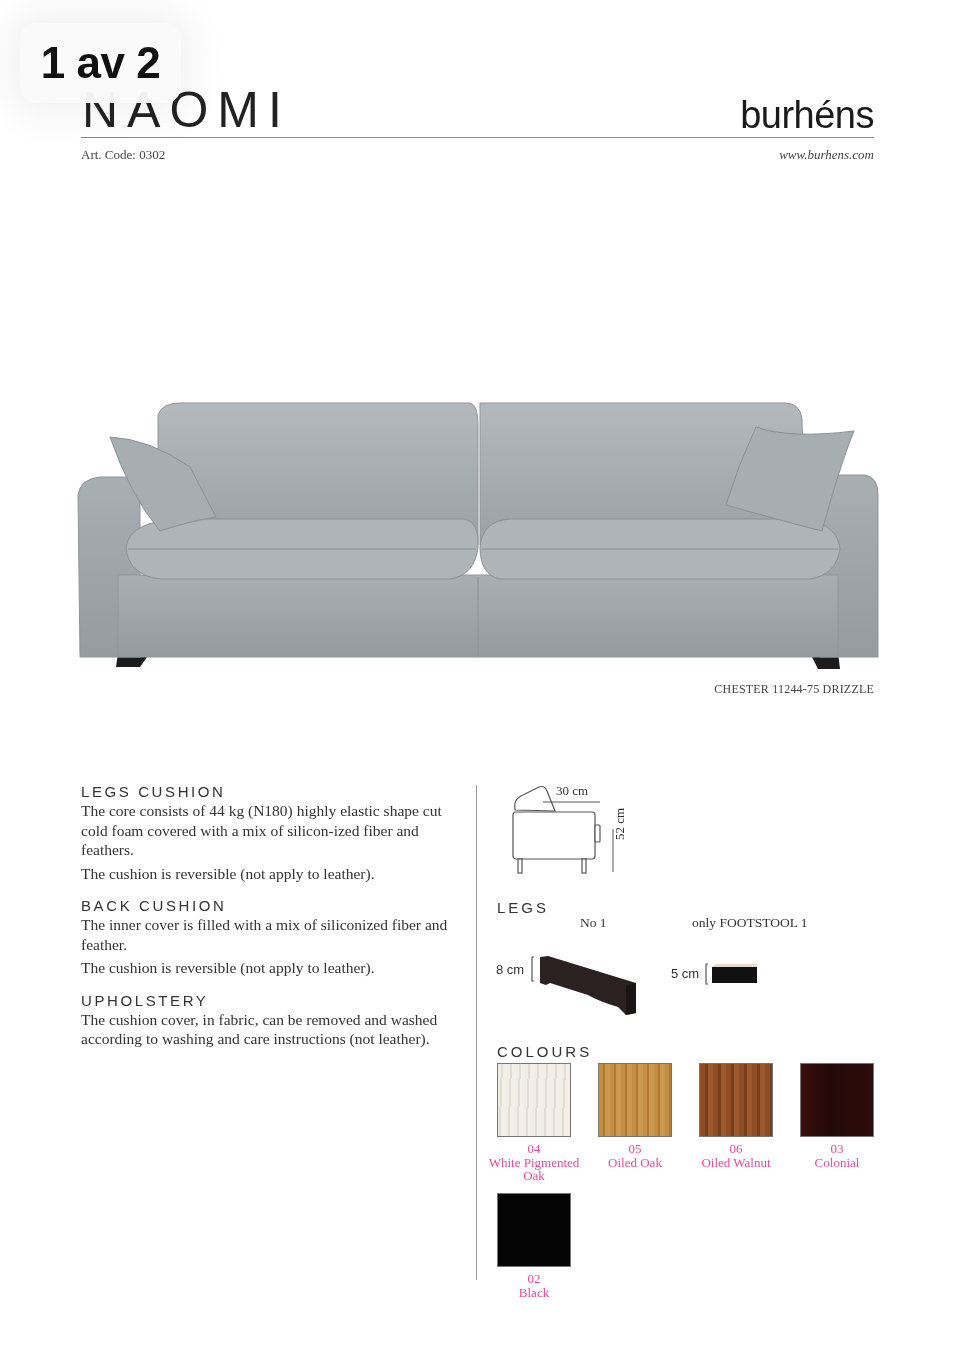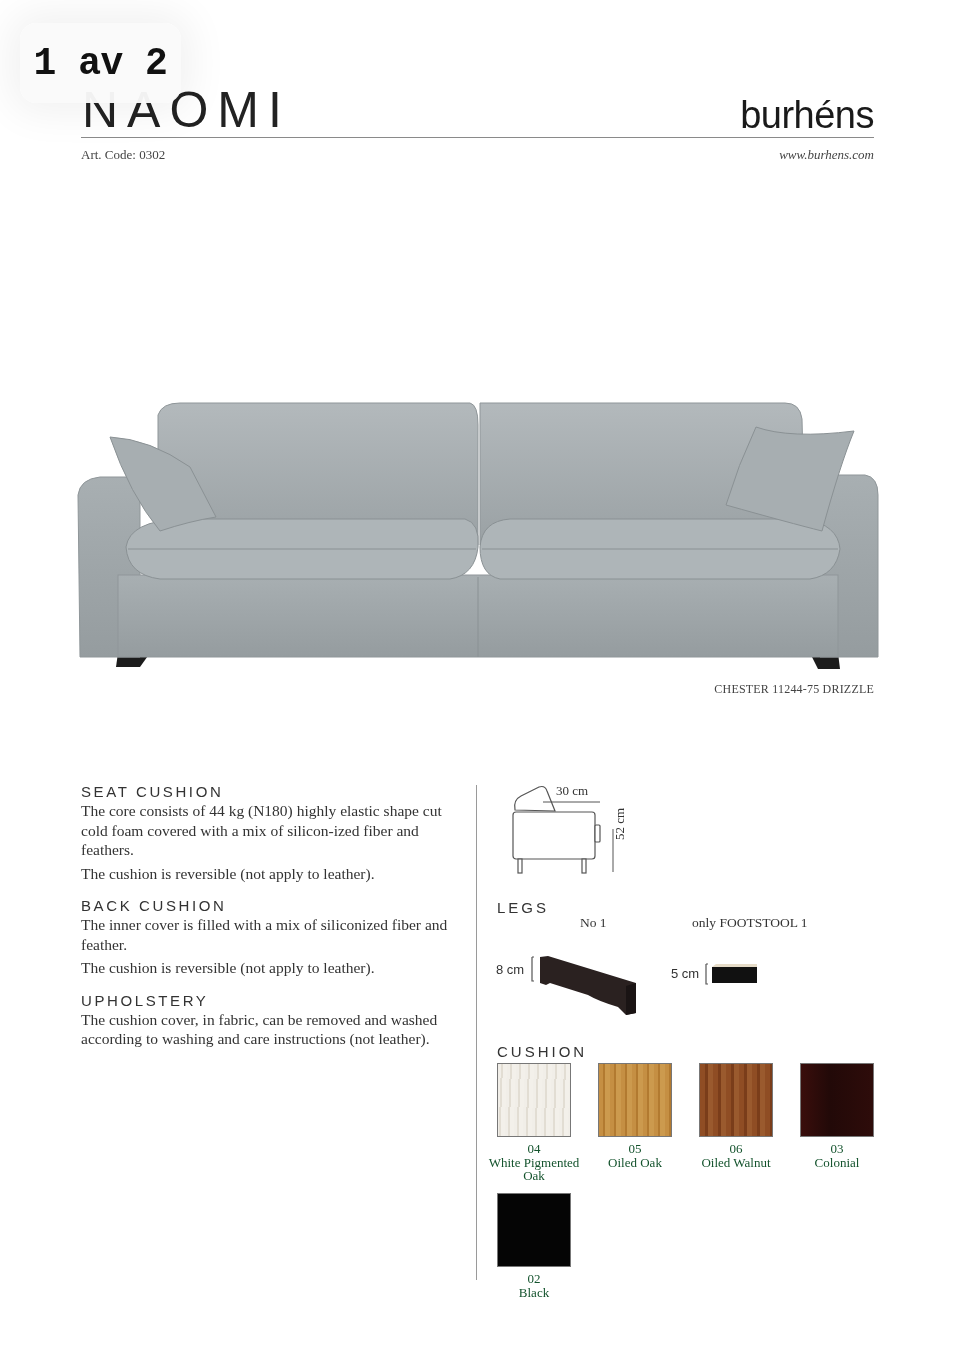--- a/index.html
+++ b/index.html
@@ -1,21 +1,21 @@
 <!DOCTYPE html>
 <html><head>
   <meta charset="utf-8">
   <style>
     html, body { margin: 0; padding: 0; background: #ffffff; }
     body { width: 960px; height: 1363px; position: relative; overflow: hidden; font-family: "Liberation Serif", serif; color: #333; }
     .abs { position: absolute; }
 
     
     .page-badge { left: 20px; top: 23px; width: 161px; height: 80px; background: rgba(250,250,250,0.96); border-radius: 16px; box-shadow: 0 0 40px 10px rgba(0,0,0,0.06); display:flex; align-items:center; justify-content:center; z-index: 5; }
-    .page-badge span { font-family: Liberation Mono, monospace; font-size: 38px; font-weight: 700; color: #111; letter-spacing: -0.5px; }
+    .page-badge span { font-family: Liberation Sans, sans-serif; font-size: 44px; font-weight: 700; color: #111; letter-spacing: -0.5px; }
 
     .title { left: 82px; top: 80px; font-family: "Liberation Sans", sans-serif; font-weight: 300; font-size: 50px; letter-spacing: 9px; color: #222; line-height: 60px; }
     .header-rule { left: 81px; top: 137px; width: 793px; height: 1px; background: #8a8a8a; }
     .art-code { left: 81px; top: 147px; font-size: 13px; color: #444; }
     .brand { right: 86px; top: 94px; font-family: "Liberation Sans", sans-serif; font-size: 38px; color: #1a1a1a; letter-spacing: -0.5px; }
     .website { right: 86px; top: 147px; font-size: 13px; font-style: italic; color: #444; }
 
     
     .sofa { left: 70px; top: 395px; width: 820px; height: 280px; }
     .fabric-caption { right: 86px; top: 682px; font-size: 12px; color: #444; letter-spacing: 0.2px; }
@@ -38,21 +38,21 @@
     .leg-name { font-size: 13.5px; color: #333; }
     .leg1-name { left: 580px; top: 915px; }
     .leg2-name { left: 660px; top: 915px; margin-left: 32px; }
     .leg-size { font-family: "Liberation Sans", sans-serif; font-size: 13px; color: #333; }
     .leg1-size { left: 496px; top: 962px; }
     .leg2-size { left: 671px; top: 966px; }
 
     .colours-label { left: 497px; top: 1043px; }
     .swatch { width: 74px; height: 74px; box-sizing: border-box; border: 1px solid #777; }
     .swatch-cell { width: 100px; text-align: center; }
-    .swatch-cell .code, .swatch-cell .name { font-size: 13px; line-height: 13.5px; color: #14532d; }
+    .swatch-cell .code, .swatch-cell .name { font-size: 13px; line-height: 13.5px; color: #ec4899; }
     .swatch-cell .code { margin-top: 5px; }
   </style>
 </head>
 <body>
 
 <div class="abs page-badge">
   <span>1 av 2</span>
 </div>
 
 <div class="abs title">NAOMI</div>
@@ -90,21 +90,21 @@
   <path d="M410 152 Q412 126 440 124 L735 124 Q768 130 770 154 Q766 180 740 184 L430 184 Q410 180 410 152 Z" fill="#aeb5b8" stroke="#8a9194" stroke-width="1"></path>
   <path d="M412 154 L768 154" stroke="#8a9194" stroke-width="1"></path>
 
   <path d="M40 42 Q80 44 120 72 L146 122 Q120 126 90 136 Q60 100 40 42 Z" fill="#a7aeb1" stroke="#8a9194" stroke-width="1"></path>
   <path d="M686 32 Q720 44 784 36 Q770 70 752 136 Q720 128 656 110 Q668 70 686 32 Z" fill="#a7aeb1" stroke="#8a9194" stroke-width="1"></path>
 </svg>
 <div class="abs fabric-caption">CHESTER 11244-75 DRIZZLE</div>
 
 <div class="abs specs">
   <div class="spec">
-    <h3>SEAT CUSHION</h3>
+    <h3>LEGS CUSHION</h3>
     <p>The core consists of 44 kg (N180) highly elastic shape cut cold foam covered with a mix of silicon-ized fiber  and feathers.</p>
     <p>The cushion is reversible (not apply to leather).</p>
   </div>
   <div class="spec">
     <h3>BACK CUSHION</h3>
     <p>The inner cover is filled with a mix of siliconized fiber and feather.</p>
     <p>The cushion is reversible (not apply to leather).</p>
   </div>
   <div class="spec">
     <h3>UPHOLSTERY</h3>
@@ -137,21 +137,21 @@
   <path d="M4 2 L6 2 M4 2 L4 26 L6 26" stroke="#555" fill="none" stroke-width="1.2"></path>
   <path d="M12 2 L20 1 L108 28 L108 58 L98 60 L90 52 Q70 46 60 40 L22 28 L18 30 L12 28 Z" fill="#2a2120"></path>
   <path d="M98 31 L108 28 L108 58 L98 60 Z" fill="#1a1414"></path>
 </svg>
 <svg class="abs" style="left:702px; top:962px; width:58px; height:26px" viewBox="0 0 58 26">
   <path d="M4 2 L6 2 M4 2 L4 22 L6 22" stroke="#555" fill="none" stroke-width="1.2"></path>
   <rect x="10" y="5" width="45" height="16" fill="#111"></rect>
   <path d="M10 5 L14 2 L55 2 L55 5 Z" fill="#e6dcc8"></path>
 </svg>
 
-<div class="abs section-label colours-label">CUSHION</div>
+<div class="abs section-label colours-label">COLOURS</div>
 
 <div class="abs swatch-cell" style="left:484px; top:1063px">
   <div class="swatch" style="margin:0 auto; background: repeating-linear-gradient(92deg,#f1eee8 0 3px,#e2ddd3 3px 5px,#f3f0ea 5px 9px);"></div>
   <div class="code">04</div>
   <div class="name">White Pigmented Oak</div>
 </div>
 <div class="abs swatch-cell" style="left:585px; top:1063px">
   <div class="swatch" style="margin:0 auto; background: repeating-linear-gradient(90deg,#c58f43 0 4px,#b27a30 4px 6px,#cc9a4e 6px 11px);"></div>
   <div class="code">05</div>
   <div class="name">Oiled Oak</div>

